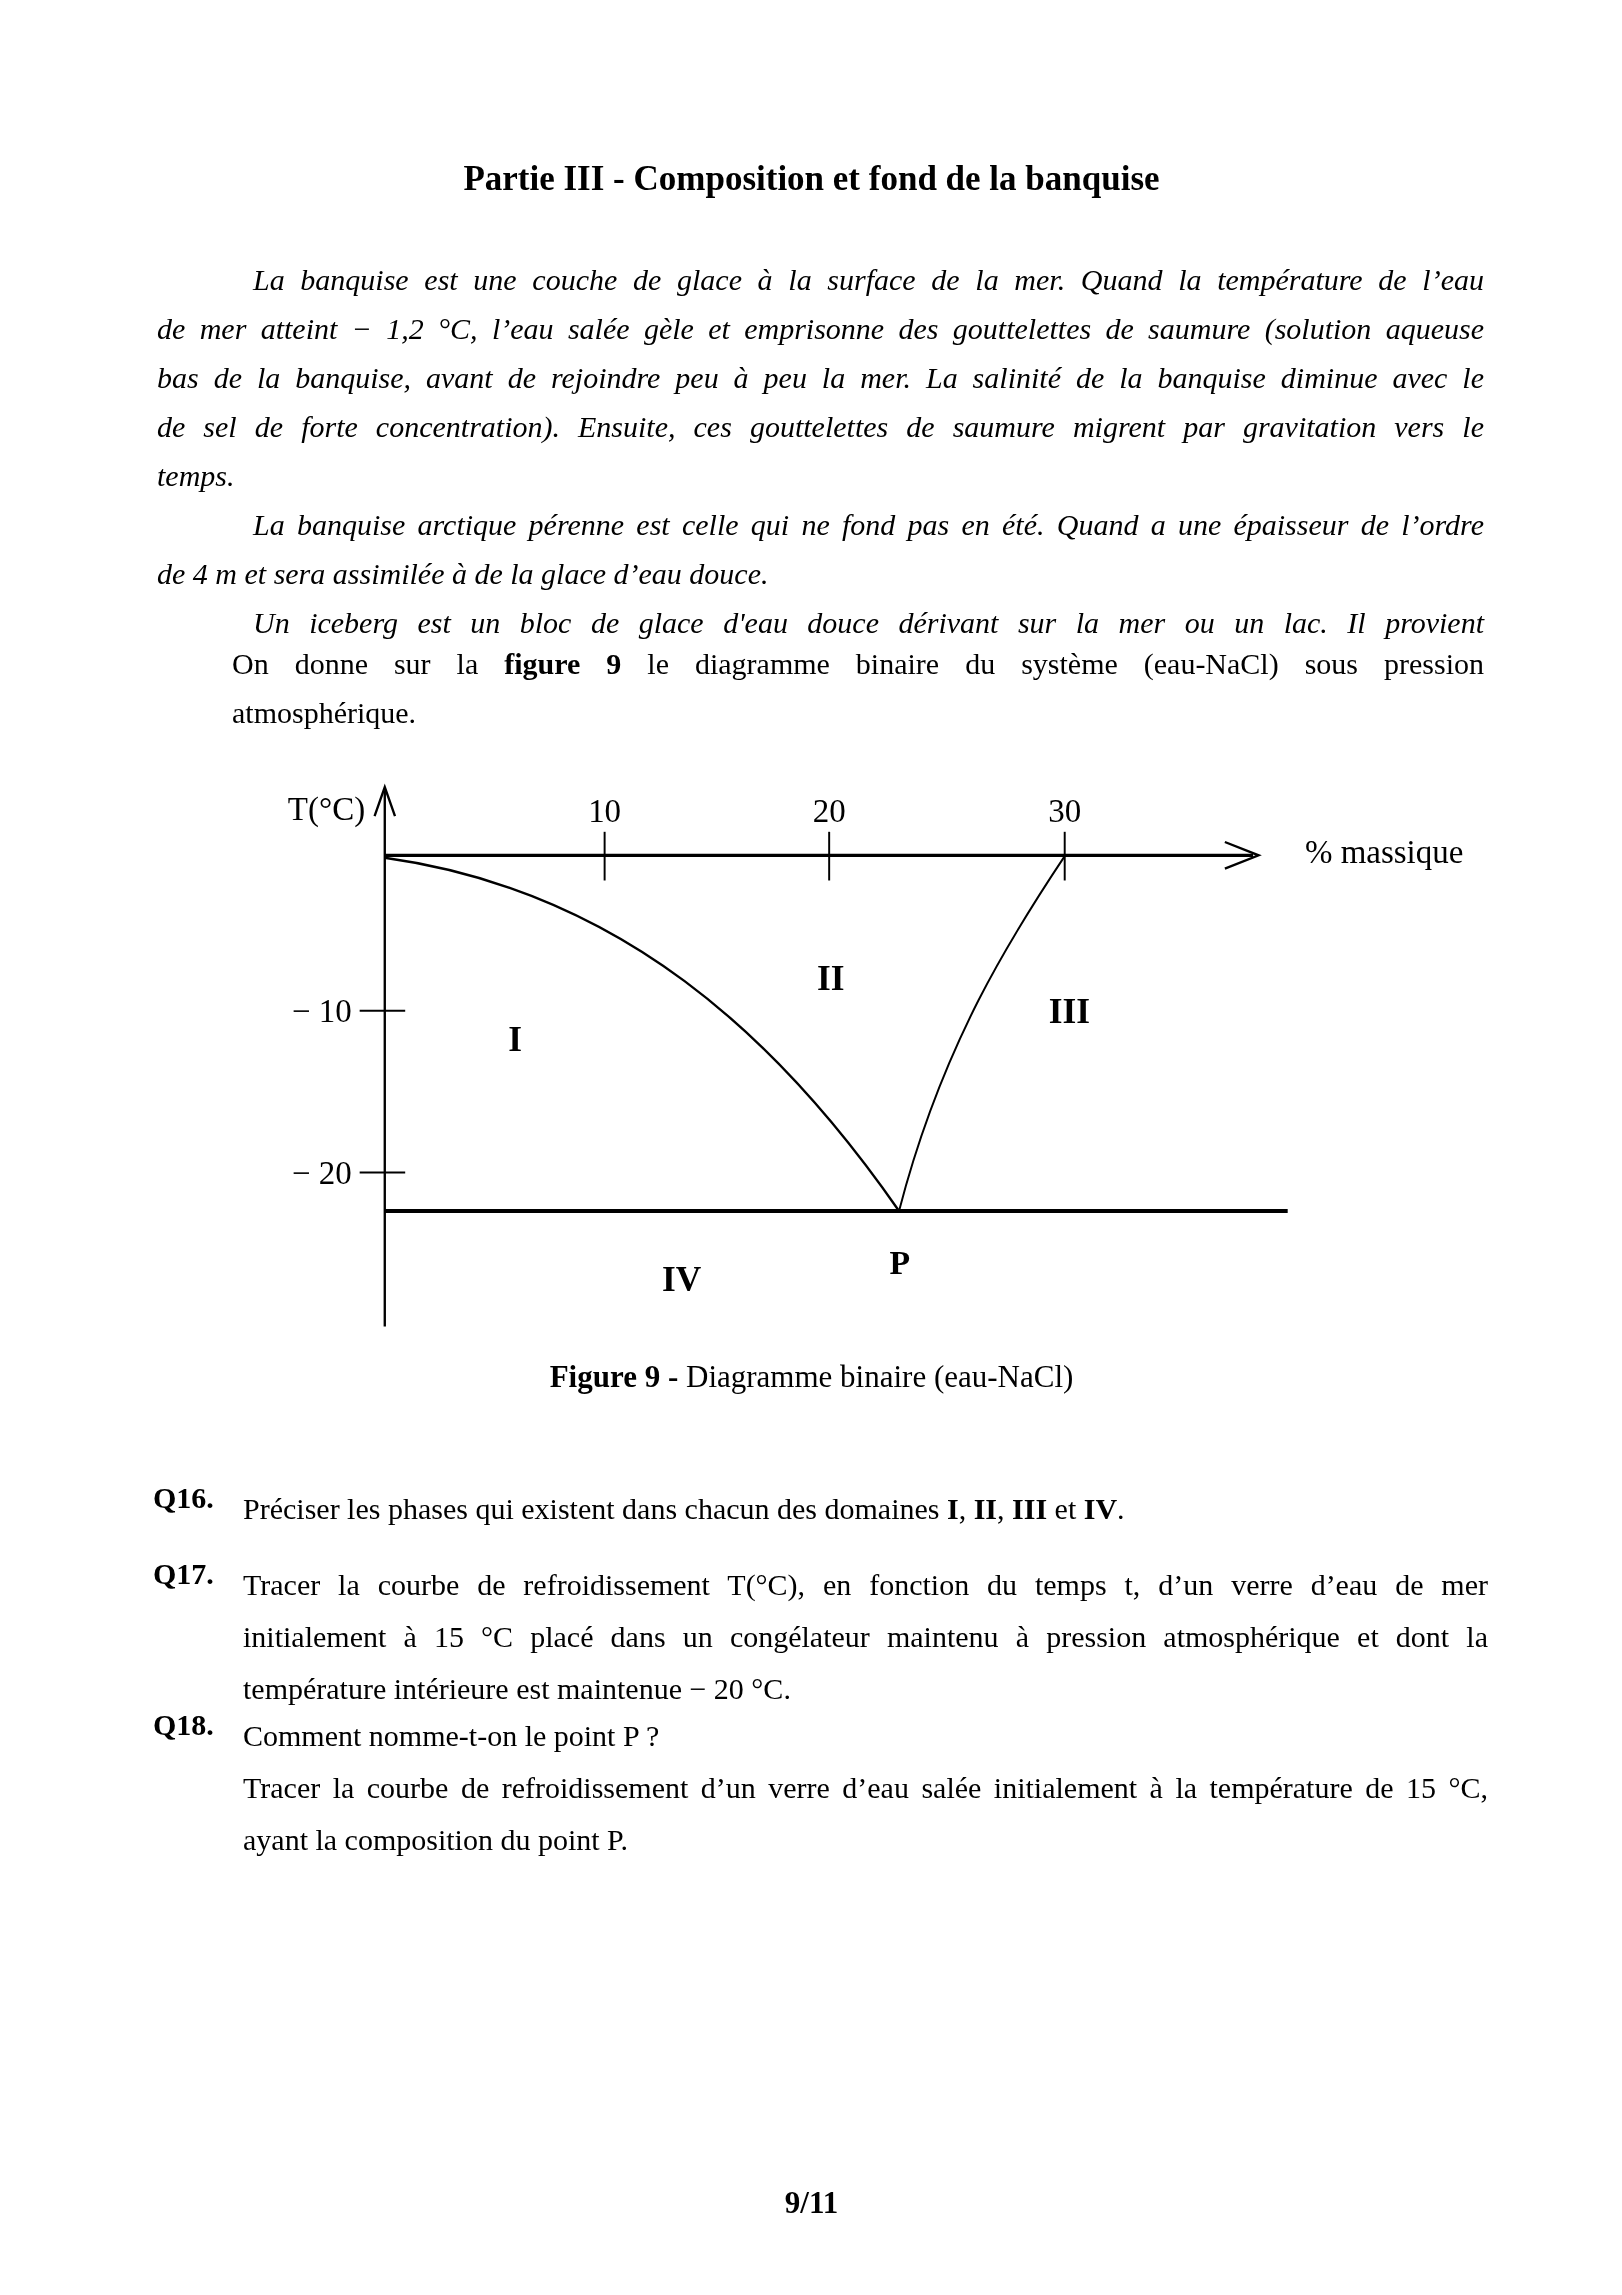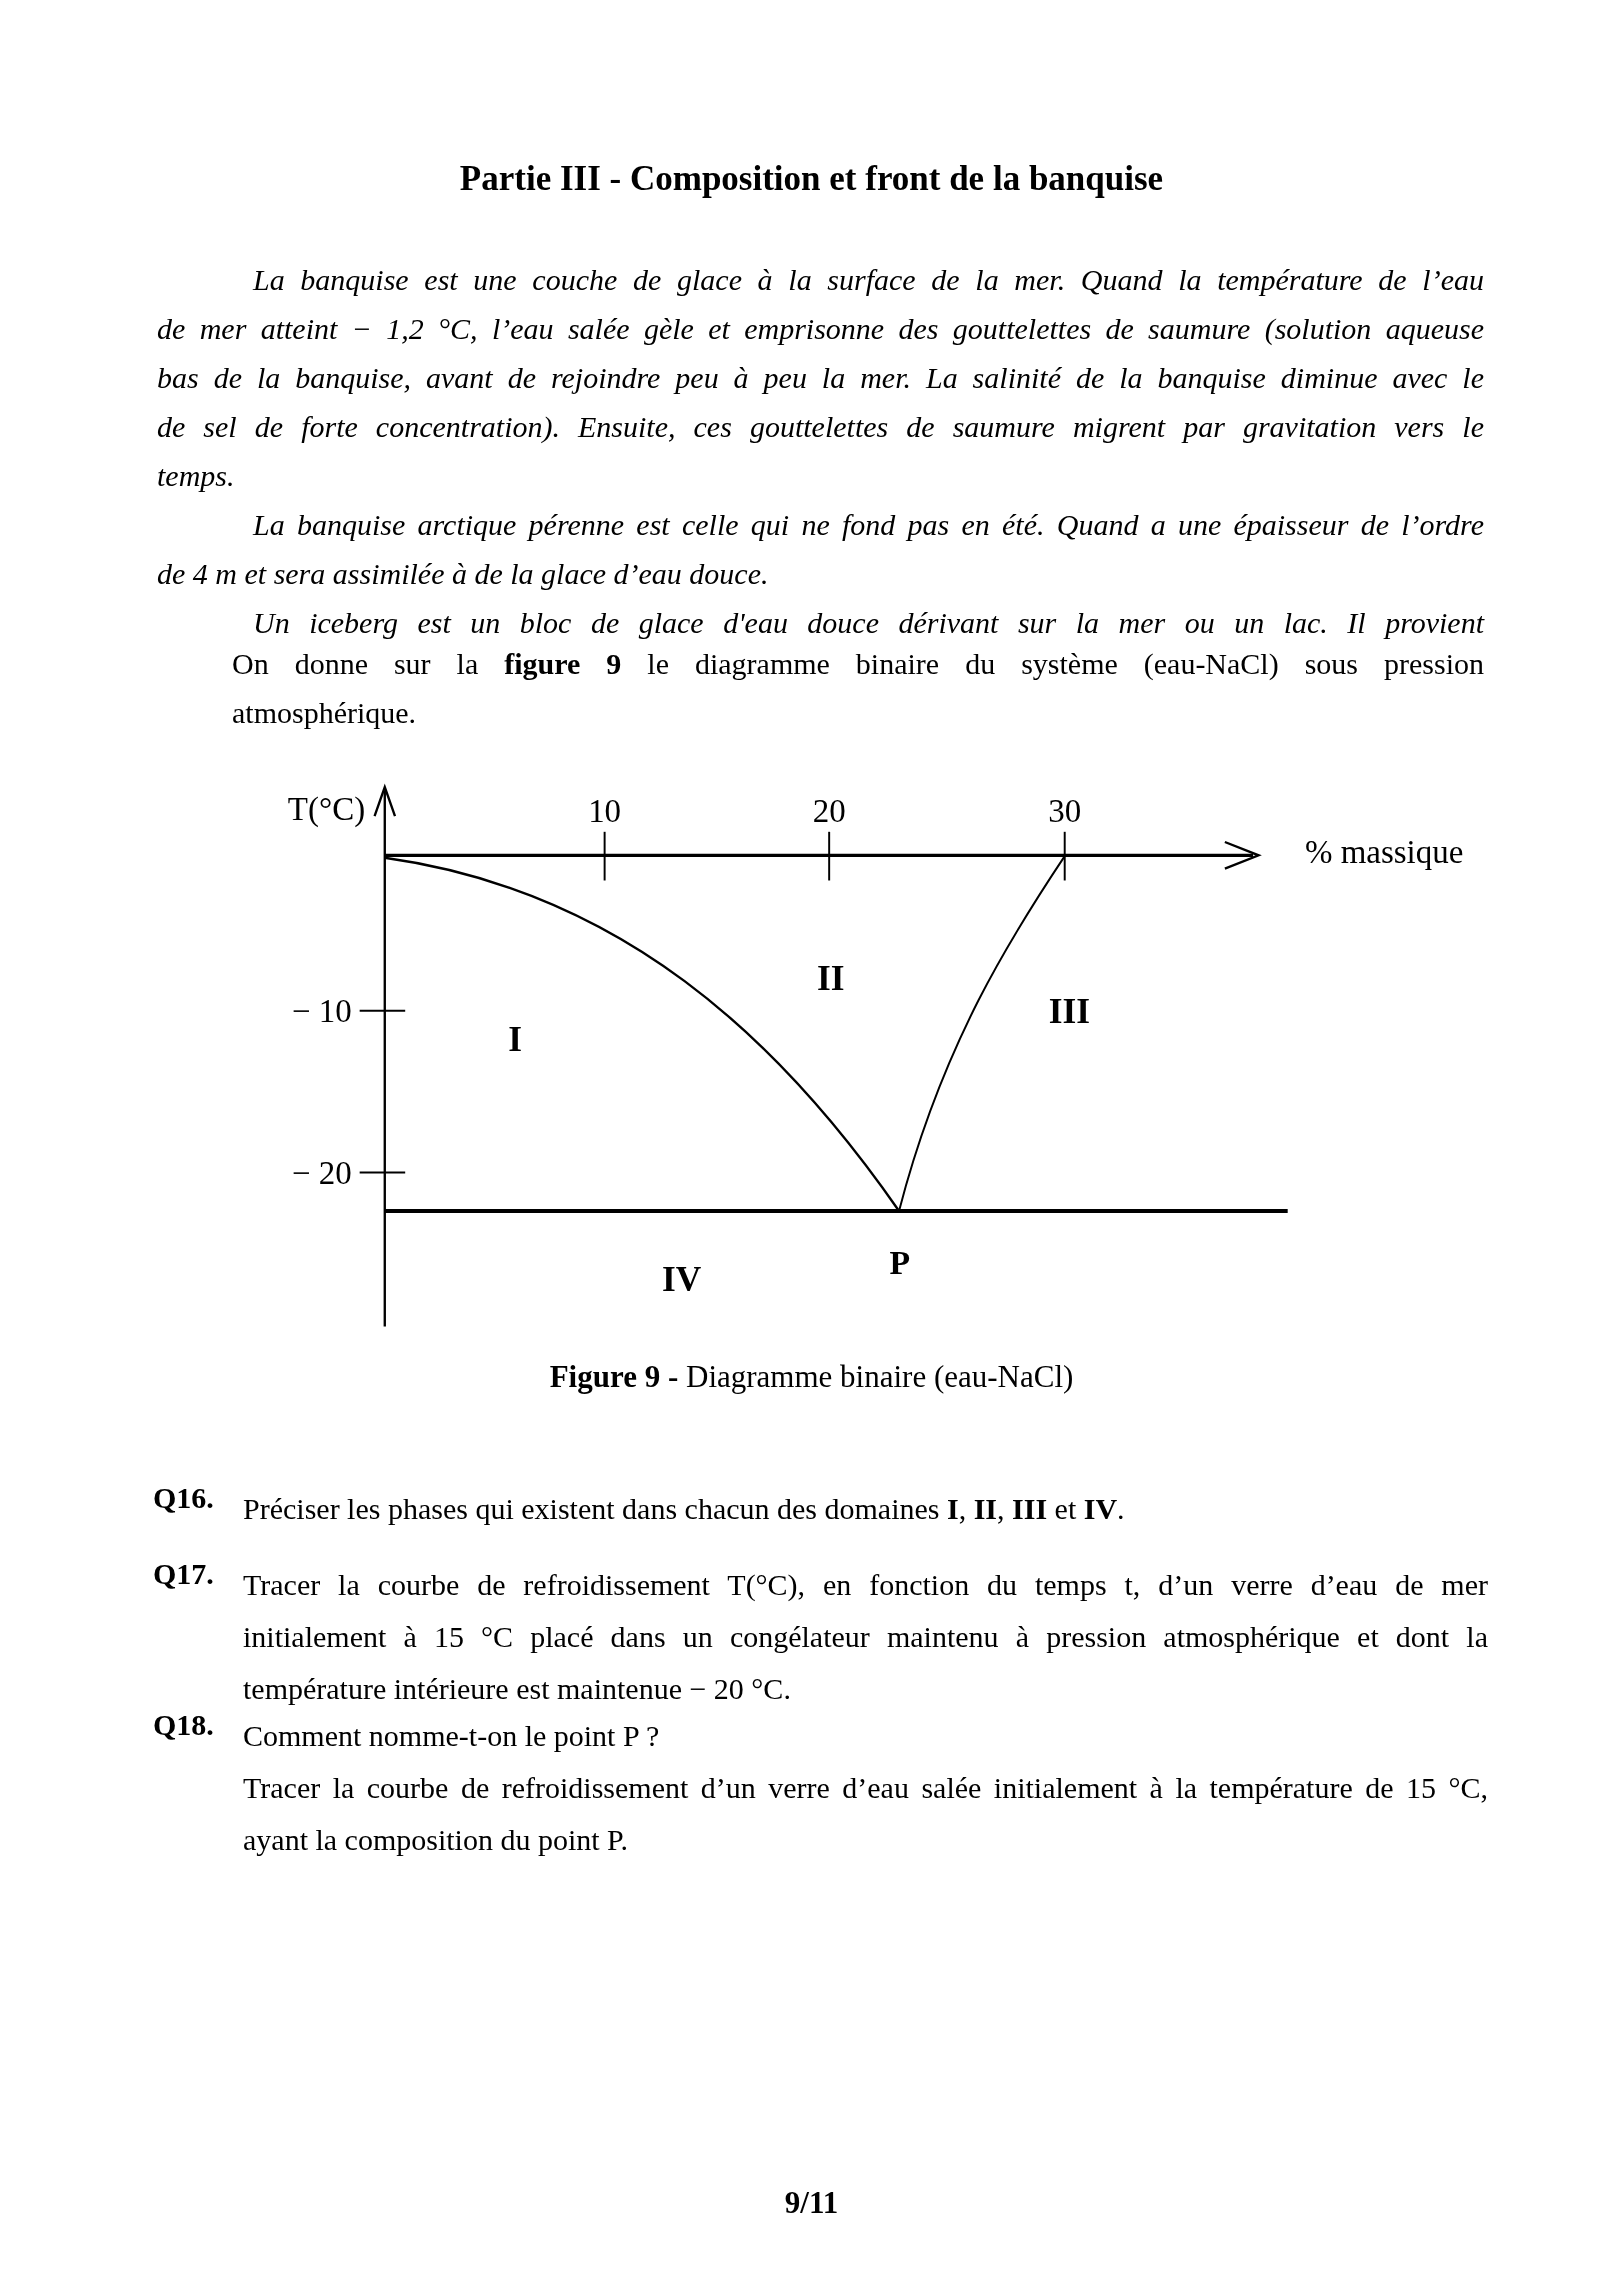--- a/index.html
+++ b/index.html
@@ -30,21 +30,21 @@
   .axis-label { font-size:42px; }
   .tick-label { font-size:42px; }
   .region-label { font-size:45px; font-weight:bold; }
   .point-label { font-size:43px; font-weight:bold; }
 </style>
 </head>
 <body>
 
 <div class="page">
 
-  <h1 class="title">Partie III - Composition et front de la banquise</h1>
+  <h1 class="title">Partie III - Composition et fond de la banquise</h1>
 
   <div class="block intro">
     <div class="ln j ind">La banquise est une couche de glace à la surface de la mer. Quand la température de l’eau</div>
     <div class="ln j">de mer atteint − 1,2 °C, l’eau salée gèle et emprisonne des gouttelettes de saumure (solution aqueuse</div>
     <div class="ln j">bas de la banquise, avant de rejoindre peu à peu la mer. La salinité de la banquise diminue avec le</div>
     <div class="ln j">de sel de forte concentration). Ensuite, ces gouttelettes de saumure migrent par gravitation vers le</div>
     <div class="ln">temps.</div>
     <div class="ln j ind">La banquise arctique pérenne est celle qui ne fond pas en été. Quand a une épaisseur de l’ordre</div>
     <div class="ln">de 4 m et sera assimilée à de la glace d’eau douce.</div>
     <div class="ln j ind">Un iceberg est un bloc de glace d'eau douce dérivant sur la mer ou un lac. Il provient</div>

